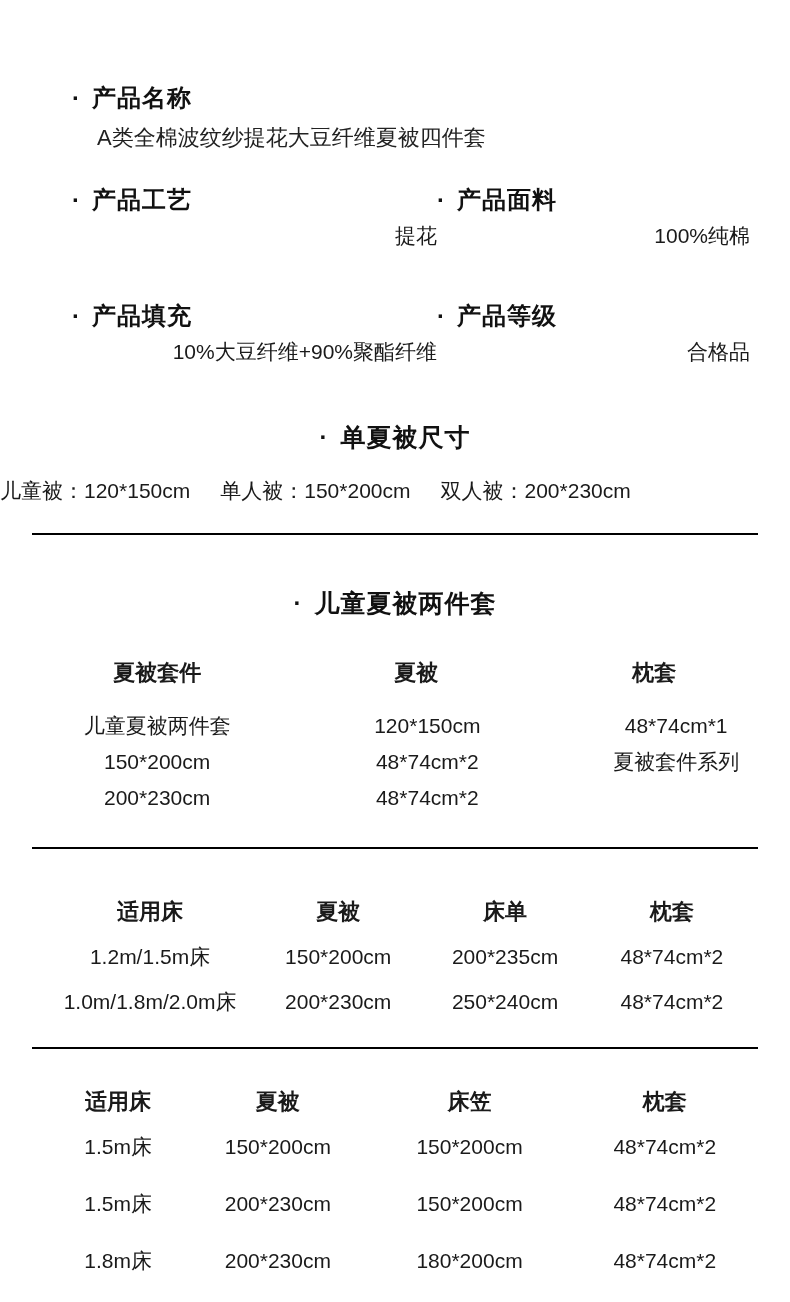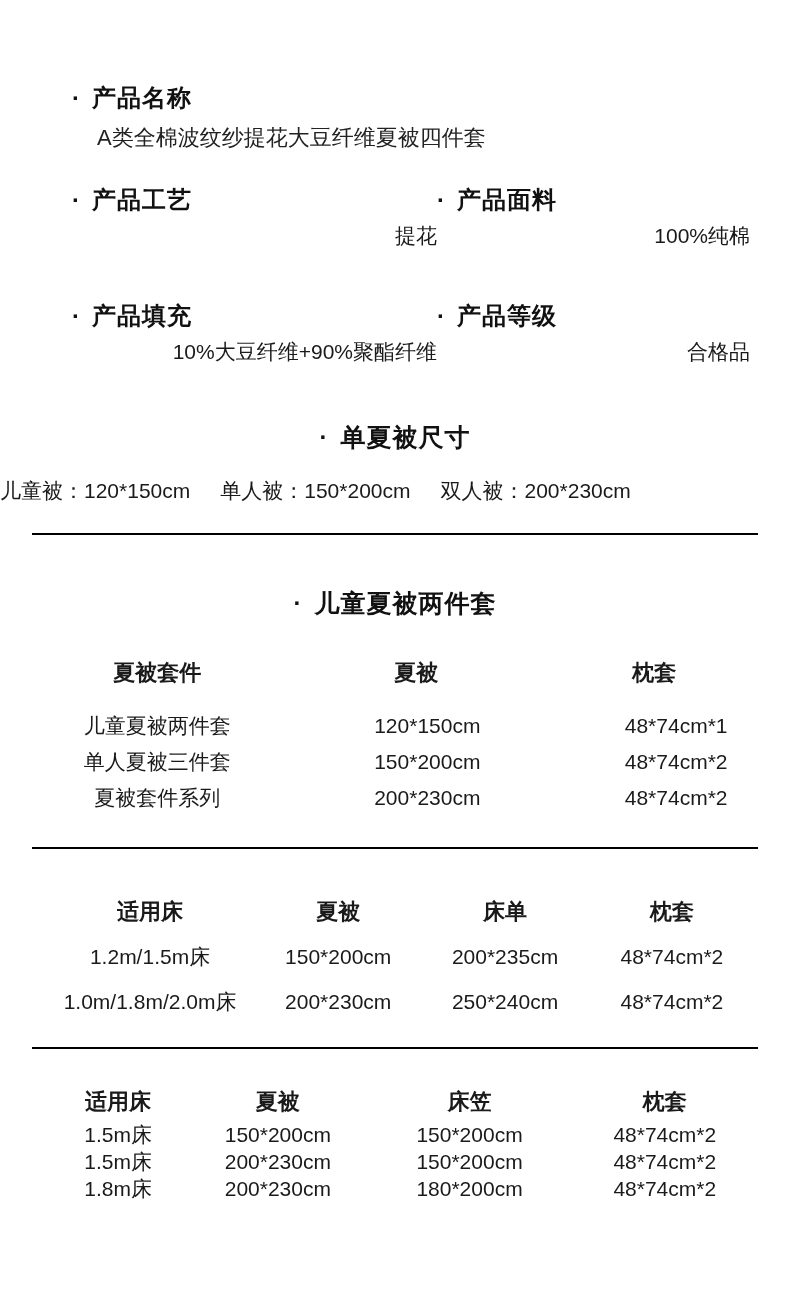--- a/index.html
+++ b/index.html
@@ -90,21 +90,21 @@
 
   .tbl-head { font-weight: 700; font-size: 22px; line-height: 25px; }
   .tbl-body { row-gap: 20px; font-size: 21px; line-height: 25px; }
   .cell { text-align: center; white-space: nowrap; }
 
   .t1-head { margin-top: 42px; }
   .t1-body { margin-top: 28px; gap: 11px; }
   .t2-head { margin-top: 50px; }
   .t2-body { margin-top: 20px; }
   .t3-head { margin-top: 40px; }
-  .t3-body { margin-top: 8px; row-gap: 2px; }
+  .t3-body { margin-top: 20px; row-gap: 32px; }
 </style>
 </head>
 <body>
 
 <div class="sec-info">
 
   <div class="heading">
     <span class="bullet">·</span>
     <span>产品名称</span>
   </div>
@@ -173,21 +173,20 @@
 <div class="tbl">
   <div class="tbl-grid cols-3 tbl-head t1-head">
     <div class="cell">夏被套件</div>
     <div class="cell">夏被</div>
     <div class="cell">枕套</div>
   </div>
   <div class="tbl-grid cols-3 tbl-body t1-body">
     <div class="cell">儿童夏被两件套</div>
     <div class="cell">120*150cm</div>
     <div class="cell">48*74cm*1</div>
-    <div class="cell">单人夏被三件套</div>
     <div class="cell">150*200cm</div>
     <div class="cell">48*74cm*2</div>
     <div class="cell">夏被套件系列</div>
     <div class="cell">200*230cm</div>
     <div class="cell">48*74cm*2</div>
   </div>
 </div>
 
 <div class="divider div-2"></div>
 

